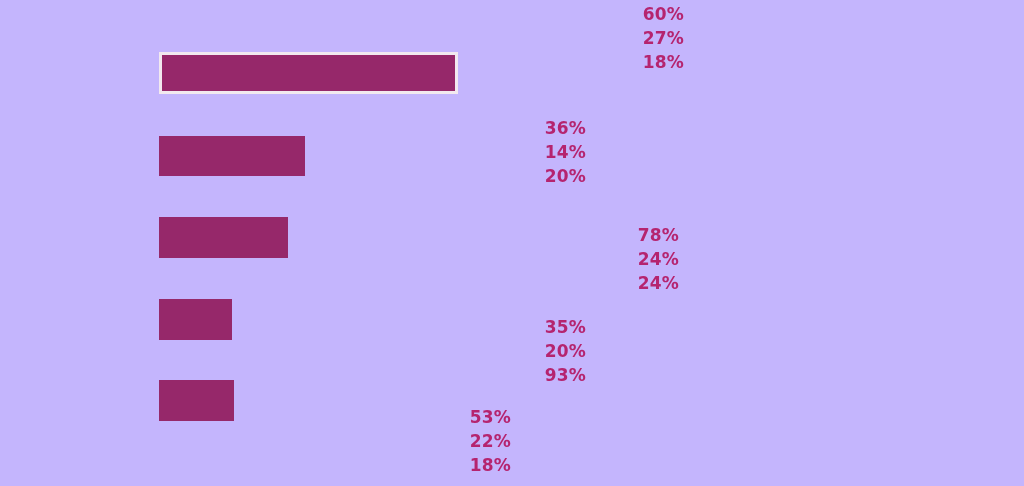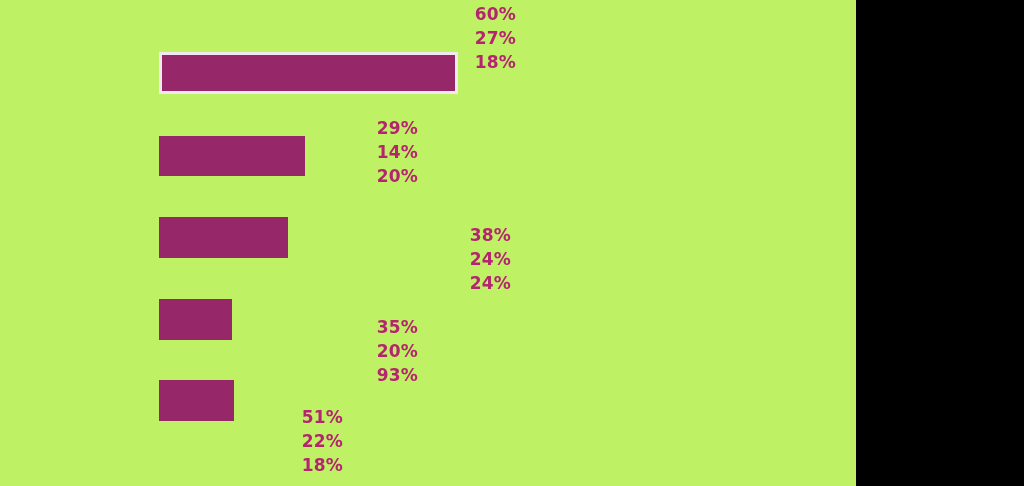--- a/index.html
+++ b/index.html
@@ -8,23 +8,23 @@
     background: #000000;
   }
   body {
     width: 1024px;
     height: 486px;
     overflow: hidden;
     font-family: "DejaVu Sans", sans-serif;
   }
   #chart-root {
     position: relative;
-    width: 856px;
+    width: 1024px;
     height: 486px;
-    background: #bef264;
+    background: #c4b5fd;
   }
   .bar {
     position: absolute;
     background: #96286a;
     box-sizing: border-box;
   }
   .bar.highlighted {
     border: 3px solid #f2e9ef;
   }
   .label-group {
@@ -54,33 +54,33 @@
   <div class="bar" style="left: 159px; top: 217px; width: 129px; height: 41px; background: rgb(150, 40, 106);"></div>
   <div class="bar" style="left: 159px; top: 299px; width: 73px; height: 41px; background: rgb(150, 40, 106);"></div>
   <div class="bar" style="left: 159px; top: 380px; width: 75px; height: 41px; background: rgb(150, 40, 106);"></div>
 
   <div class="label-group" style="right: 340px; top: 6px;">
       <span class="pct-label" style="color: rgb(181, 36, 111);">60%</span>
       <span class="pct-label" style="color: rgb(181, 36, 111);">27%</span>
       <span class="pct-label" style="color: rgb(181, 36, 111);">18%</span>
     </div>
   <div class="label-group" style="right: 438px; top: 120px;">
-      <span class="pct-label" style="color: rgb(181, 36, 111);">29%</span>
+      <span class="pct-label" style="color: rgb(181, 36, 111);">36%</span>
       <span class="pct-label" style="color: rgb(181, 36, 111);">14%</span>
       <span class="pct-label" style="color: rgb(181, 36, 111);">20%</span>
     </div>
   <div class="label-group" style="right: 345px; top: 227px;">
-      <span class="pct-label" style="color: rgb(181, 36, 111);">38%</span>
+      <span class="pct-label" style="color: rgb(181, 36, 111);">78%</span>
       <span class="pct-label" style="color: rgb(181, 36, 111);">24%</span>
       <span class="pct-label" style="color: rgb(181, 36, 111);">24%</span>
     </div>
   <div class="label-group" style="right: 438px; top: 319px;">
       <span class="pct-label" style="color: rgb(181, 36, 111);">35%</span>
       <span class="pct-label" style="color: rgb(181, 36, 111);">20%</span>
       <span class="pct-label" style="color: rgb(181, 36, 111);">93%</span>
     </div>
   <div class="label-group" style="right: 513px; top: 409px;">
-      <span class="pct-label" style="color: rgb(181, 36, 111);">51%</span>
+      <span class="pct-label" style="color: rgb(181, 36, 111);">53%</span>
       <span class="pct-label" style="color: rgb(181, 36, 111);">22%</span>
       <span class="pct-label" style="color: rgb(181, 36, 111);">18%</span>
     </div>
 
 </div>
 
 </body></html>

